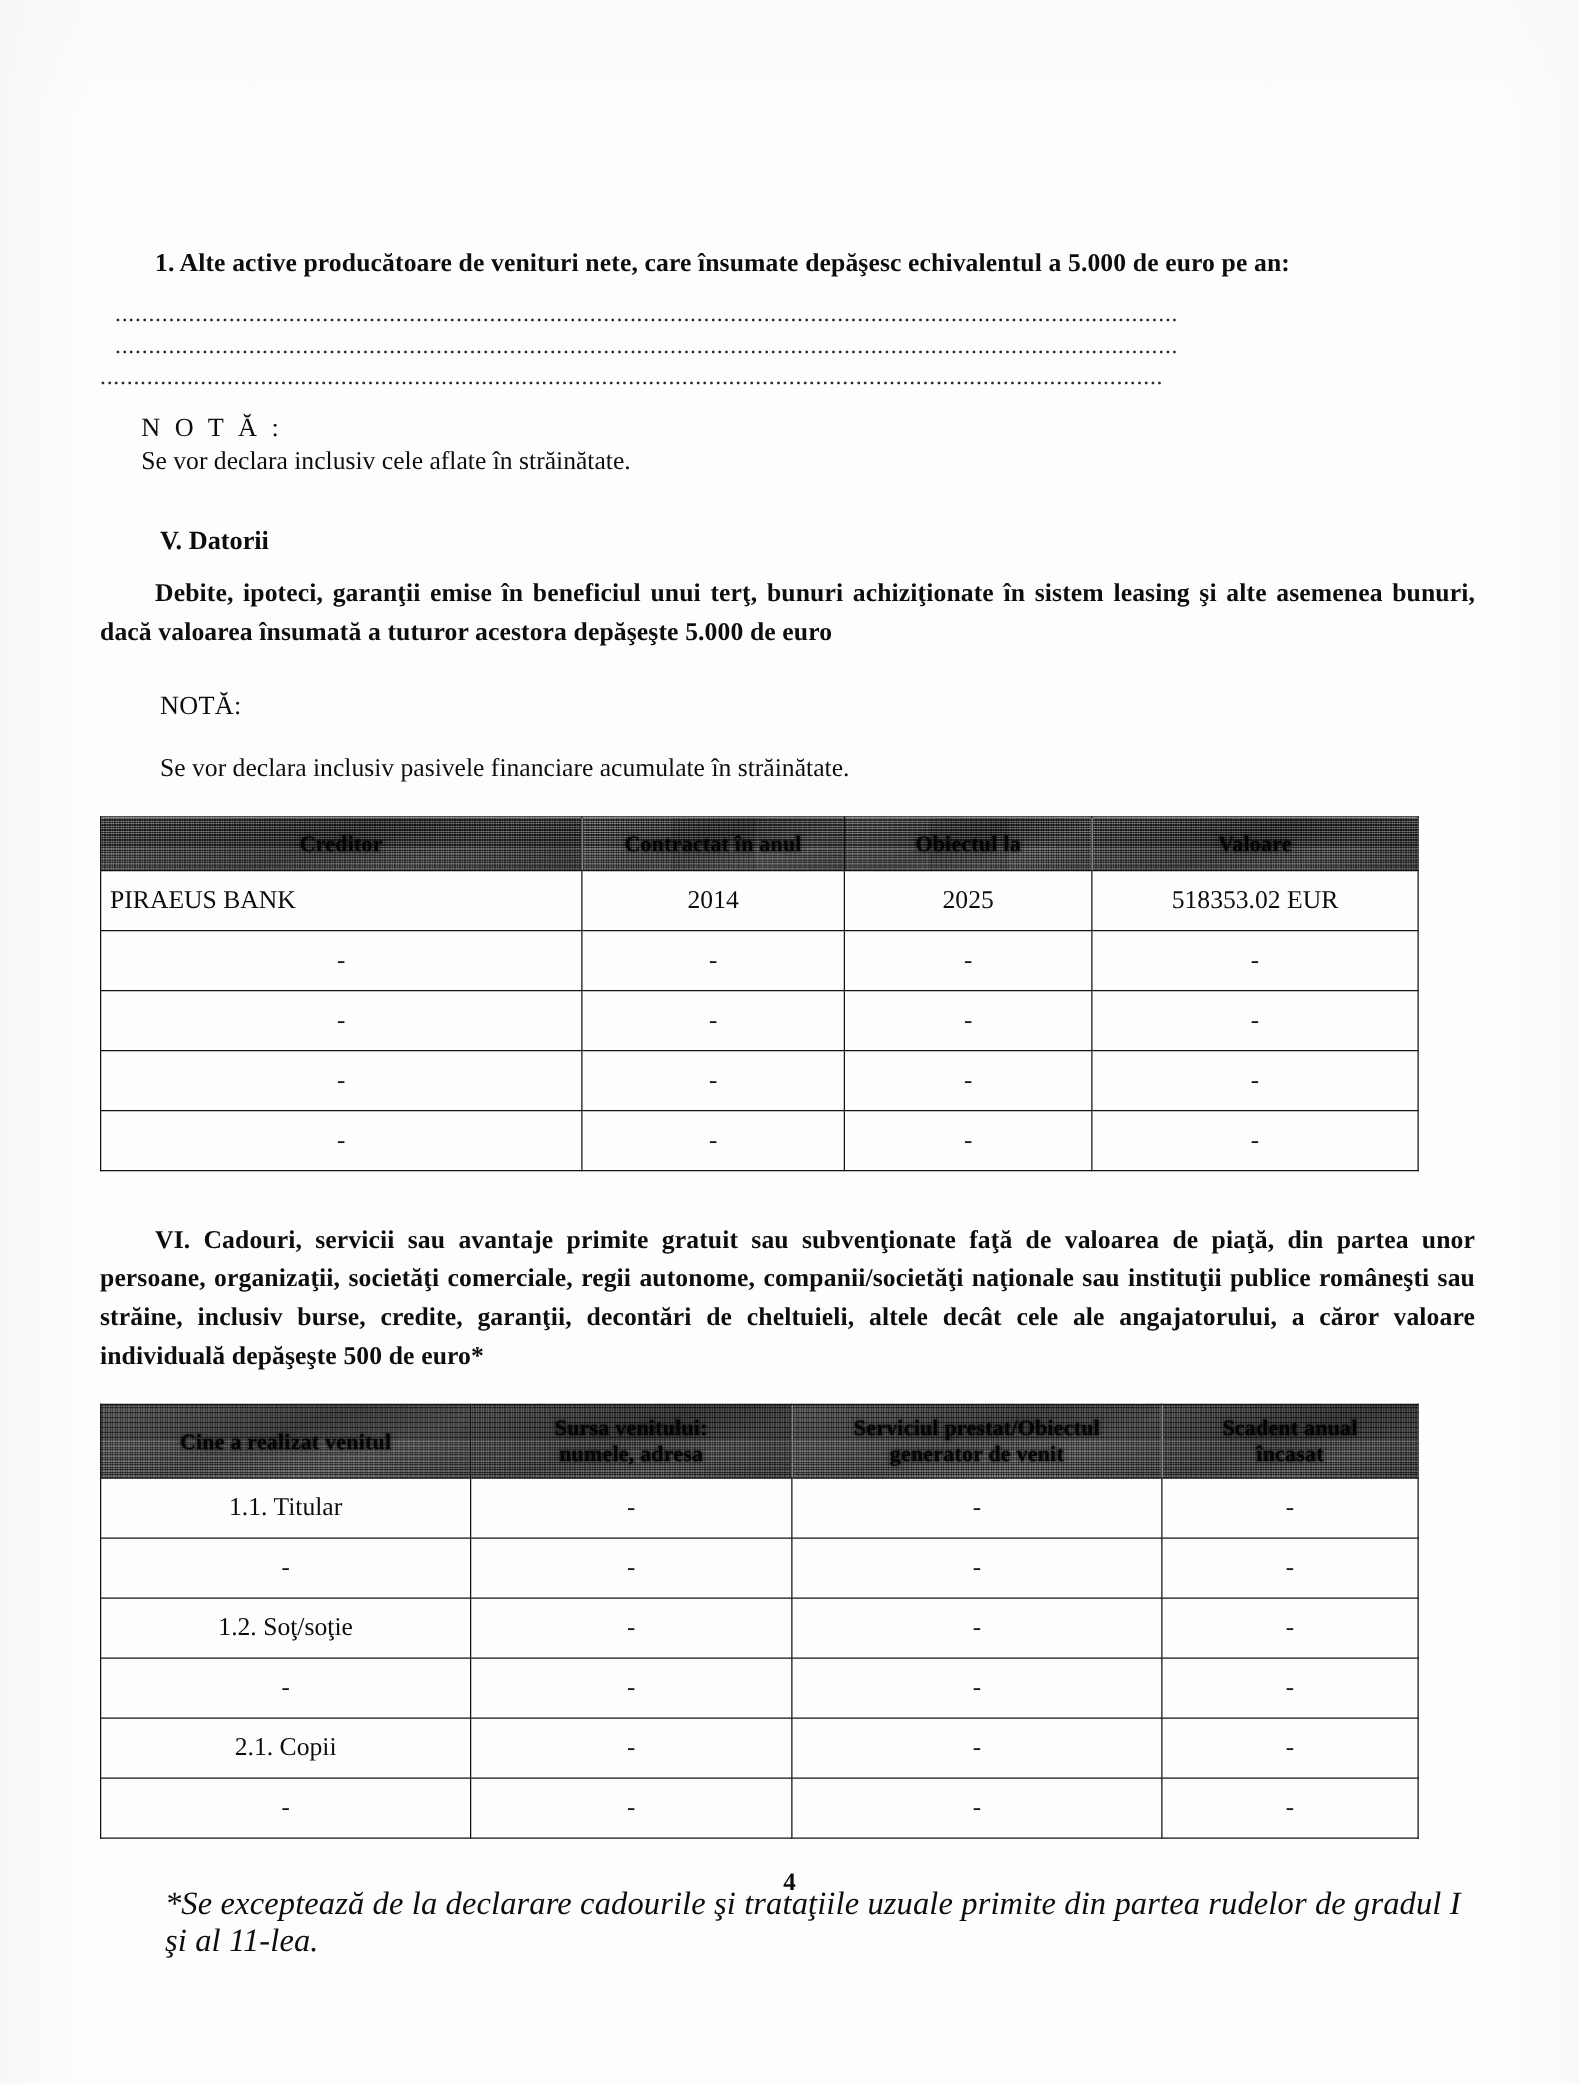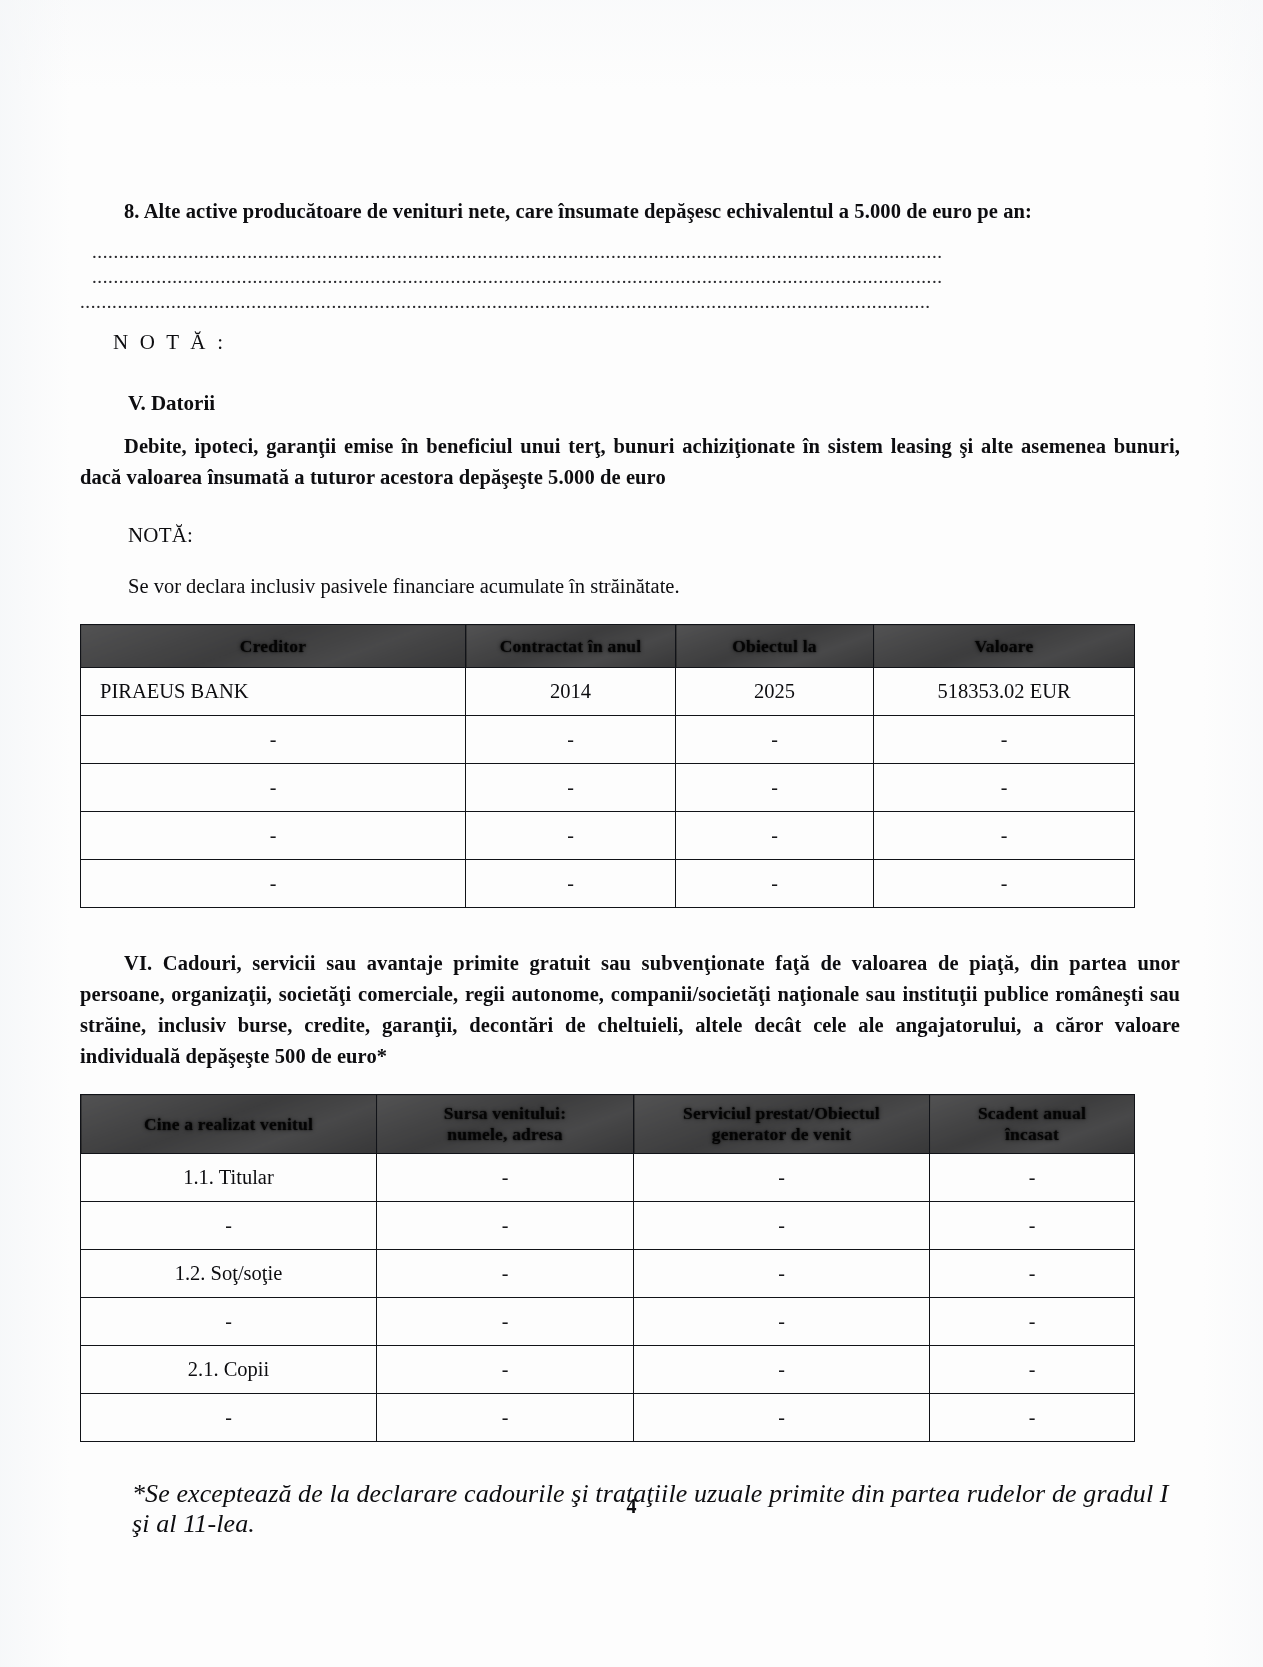--- a/index.html
+++ b/index.html
@@ -123,21 +123,21 @@
   thead.two-line th { height: 58px; }
 
   tbody td {
     height: 47px;
     text-align: center;
     vertical-align: middle;
     font-size: 20.5px;
   }
   tbody td.lead {
     text-align: left;
-    padding-left: 19px;
+    padding-left: 7px;
   }
   .dash { font-size: 20px; color: #17171a; }
 
   .t1 { margin-top: 23px; }
   .t2 { margin-top: 22px; }
 
   .footnote {
     font-style: italic;
     font-size: 26px;
     margin-top: 37px;
@@ -159,27 +159,28 @@
   .t1 tbody tr:nth-child(2) td { border-top-color: #14161c; }
 </style>
 </head>
 <body>
 
 <div class="page">
   <div class="scan-tint"></div>
 
   <div class="content">
 
-    <p class="bold-para"><span class="indent"></span><span>8. Alte active producătoare de venituri nete, care însumate depăşesc echivalentul a 5.000 de euro pe an:</span></p>
+    <p class="bold-para"><span class="indent"></span><span>1. Alte active producătoare de venituri nete, care însumate depăşesc echivalentul a 5.000 de euro pe an:</span></p>
 
     <div class="dotline l1">...............................................................................................................................................................</div>
     <div class="dotline l2">...............................................................................................................................................................</div>
     <div class="dotline l3">...............................................................................................................................................................</div>
 
     <p class="nota-label">N O T Ă :</p>
+    <p class="plain">Se vor declara inclusiv cele aflate în străinătate.</p>
 
     <p class="sec-title" style="margin-top:36px;">V. Datorii</p>
     <p class="bold-para" style="margin-top:15px;"><span class="indent"></span><span>Debite, ipoteci, garanţii emise în beneficiul unui terţ, bunuri achiziţionate în sistem leasing şi alte asemenea bunuri, dacă valoarea însumată a tuturor acestora depăşeşte 5.000 de euro</span></p>
 
     <p class="nota-label tight" style="margin-top:30px;">NOTĂ:</p>
     <p class="plain ind2">Se vor declara inclusiv pasivele financiare acumulate în străinătate.</p>
 
     <table class="t1">
       <colgroup>
         <col style="width:385px">

